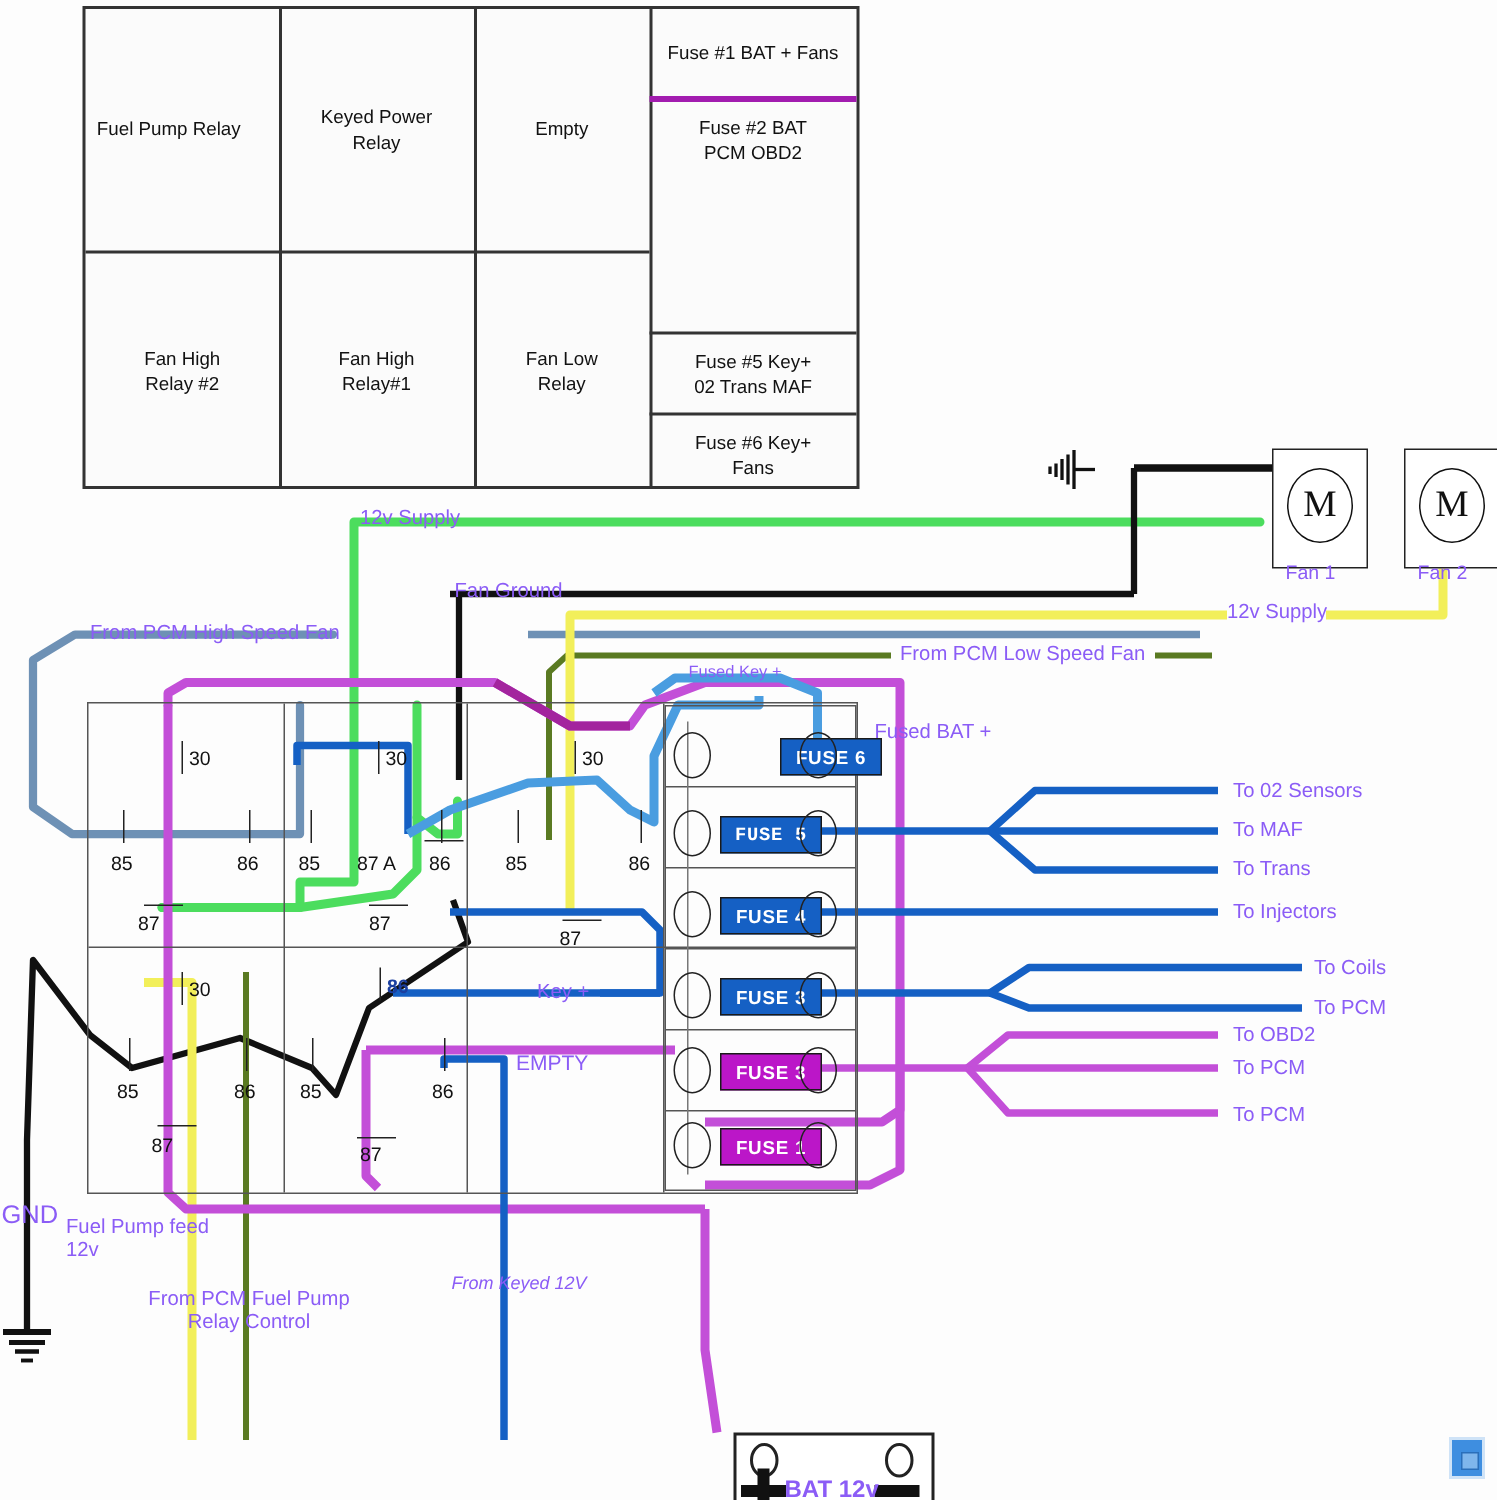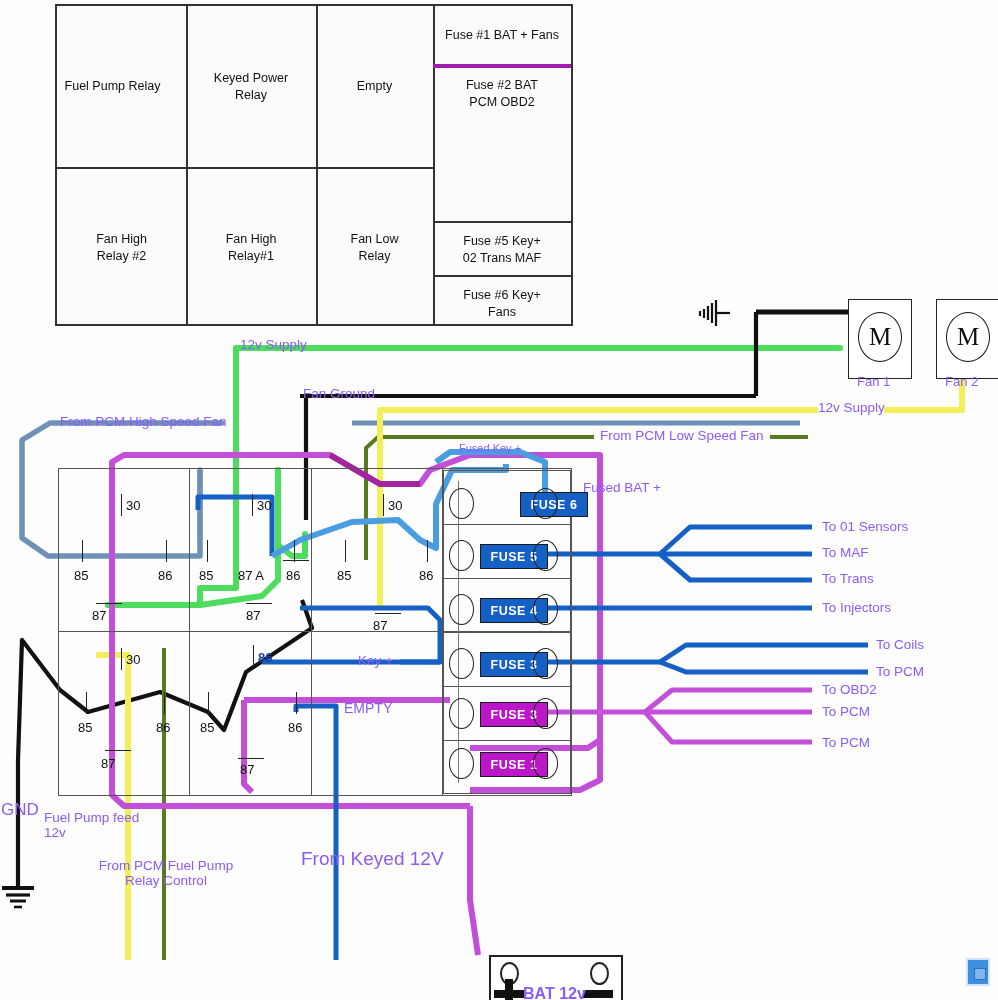--- a/index.html
+++ b/index.html
@@ -214,21 +214,21 @@
     <div class="fuseRowSep" style="top:215px;"></div>
     <div class="fuseRowSep" style="top:269px;"></div>
     <div class="relayVline" style="left:14px;top:10px;bottom:10px;border-left:1.4px solid #777;"></div>
   </div>
 
   <div class="fcircle" style="left:449px;top:488px;"></div>
   <div class="fchip" style="left:480px;top:492px;background:#1560c4;margin-left:40px;">FUSE 6</div>
   <div class="fcircle" style="left:533px;top:488px;"></div>
 
   <div class="fcircle" style="left:449px;top:540px;"></div>
-  <div class="fchip" style="left:480px;top:544px;background:#1560c4;">FUSE 5</div>
+  <div class="fchip" style="left:480px;top:544px;background:#1560c4;font-family:Liberation Mono, monospace;">FUSE 5</div>
   <div class="fcircle" style="left:533px;top:540px;"></div>
 
   <div class="fcircle" style="left:449px;top:594px;"></div>
   <div class="fchip" style="left:480px;top:598px;background:#1560c4;">FUSE 4</div>
   <div class="fcircle" style="left:533px;top:594px;"></div>
 
   <div class="fcircle" style="left:449px;top:648px;"></div>
   <div class="fchip" style="left:480px;top:652px;background:#1560c4;">FUSE 3</div>
   <div class="fcircle" style="left:533px;top:648px;"></div>
 
@@ -263,23 +263,23 @@
   <div class="lbl" style="left:600px;top:428px;font-size:13.5px;">From PCM Low Speed Fan</div>
   <div class="lbl" style="left:459px;top:442px;font-size:11px;">Fused Key +</div>
   <div class="lbl" style="left:583px;top:480px;font-size:13.5px;text-align:center;">Fused BAT +</div>
   <div class="lbl" style="left:358px;top:653px;font-size:13.5px;">Key +</div>
   <div class="lbl" style="left:344px;top:700px;font-size:14px;">EMPTY</div>
   <div class="lbl" style="left:1px;top:800px;font-size:17px;">GND</div>
   <div class="lbl" style="left:44px;top:810px;font-size:13.5px;white-space:pre-line;width:100px;">Fuel Pump feed
 12v</div>
   <div class="lbl" style="left:98px;top:858px;font-size:13.5px;white-space:pre-line;text-align:center;width:136px;">From PCM Fuel Pump
 Relay Control</div>
-  <div class="lbl" style="left:301px;top:848px;font-size:19px;">From Keyed 12V</div>
-
-  <div class="lbl" style="left:822px;top:519px;font-size:13.5px;">To 01 Sensors</div>
+  <div class="lbl" style="left:301px;top:848px;font-size:12px;font-style:italic;">From Keyed 12V</div>
+
+  <div class="lbl" style="left:822px;top:519px;font-size:13.5px;">To 02 Sensors</div>
   <div class="lbl" style="left:822px;top:545px;font-size:13.5px;">To MAF</div>
   <div class="lbl" style="left:822px;top:571px;font-size:13.5px;">To Trans</div>
   <div class="lbl" style="left:822px;top:600px;font-size:13.5px;">To Injectors</div>
   <div class="lbl" style="left:876px;top:637px;font-size:13.5px;">To Coils</div>
   <div class="lbl" style="left:876px;top:664px;font-size:13.5px;">To PCM</div>
   <div class="lbl" style="left:822px;top:682px;font-size:13.5px;">To OBD2</div>
   <div class="lbl" style="left:822px;top:704px;font-size:13.5px;">To PCM</div>
   <div class="lbl" style="left:822px;top:735px;font-size:13.5px;">To PCM</div>
 
   <div class="wmark">

